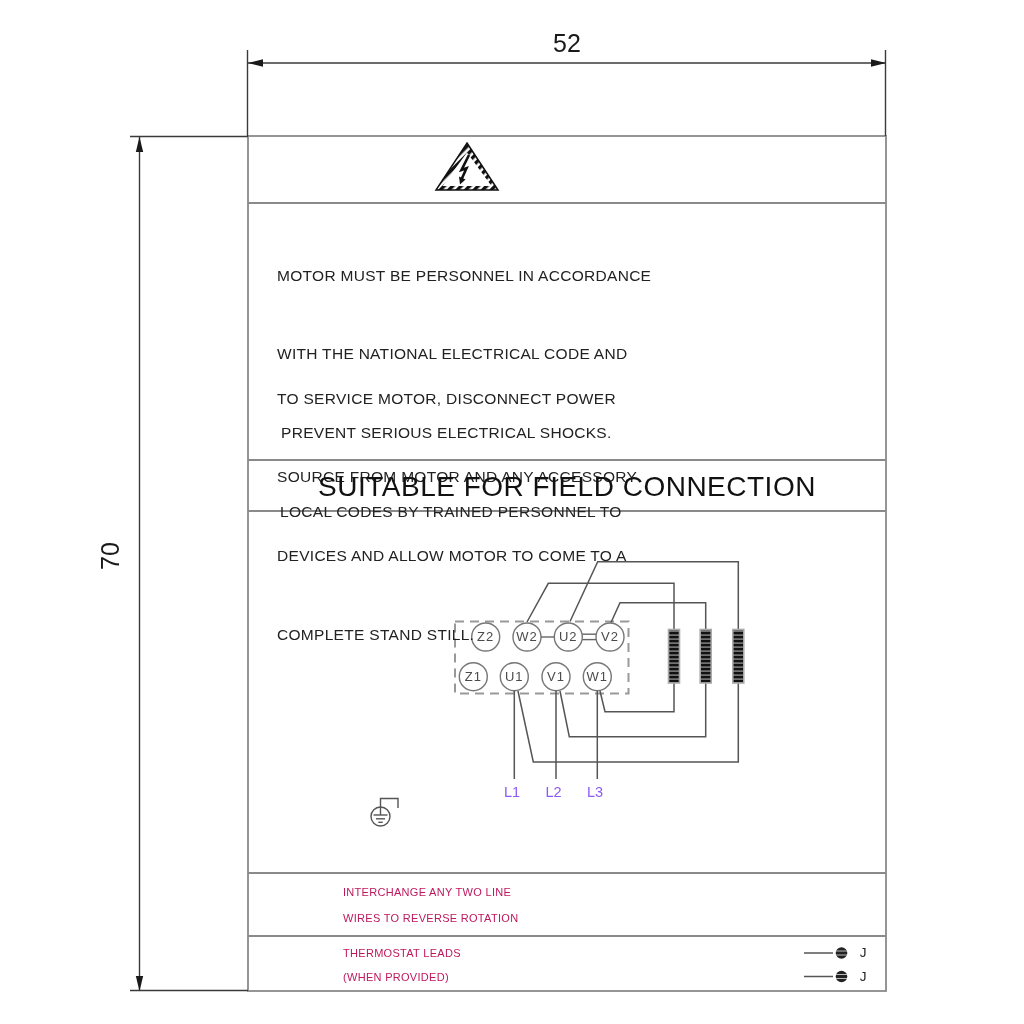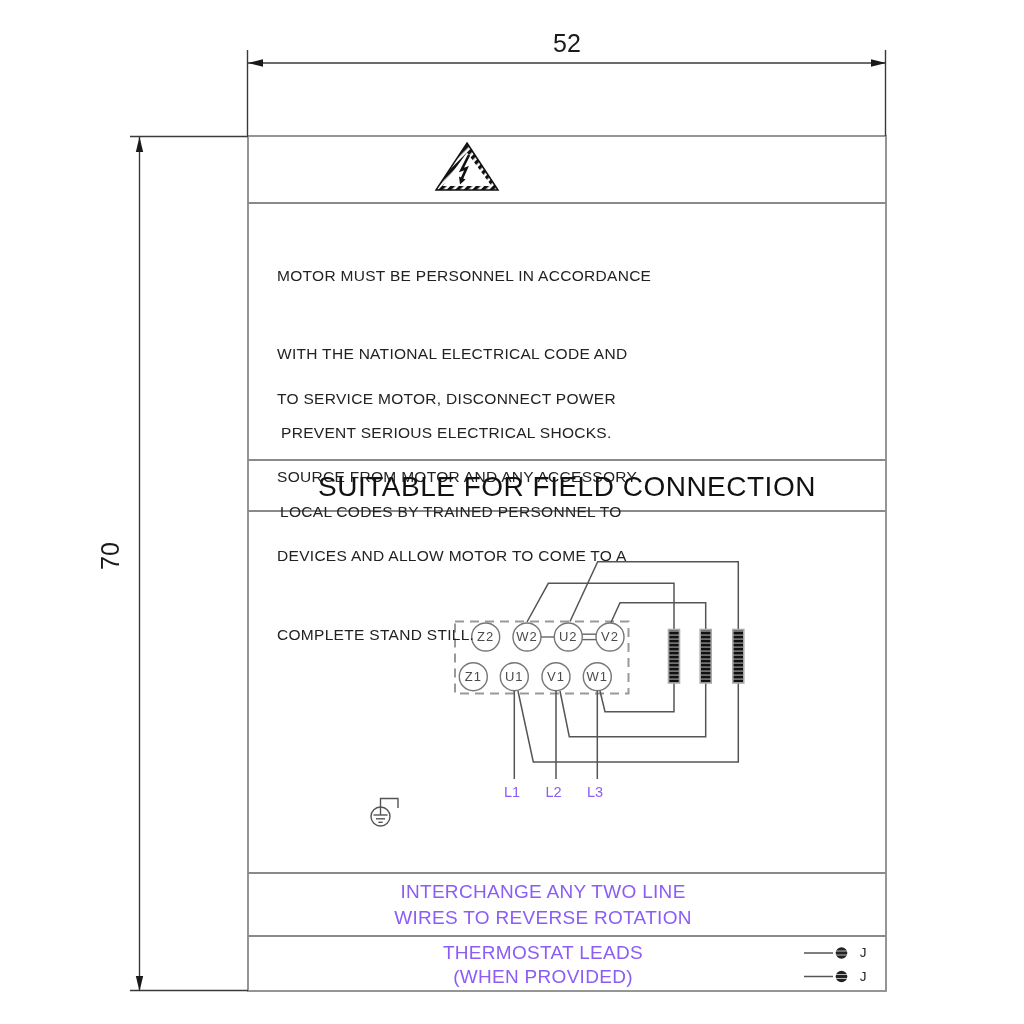--- a/index.html
+++ b/index.html
@@ -3,21 +3,21 @@
 <meta charset="utf-8">
 <style>
   html,body{margin:0;padding:0;background:#fff;}
   #page{position:relative;width:1024px;height:1024px;background:#ffffff;overflow:hidden;
         font-family:"Liberation Sans", sans-serif;color:#1a1a1a;}
   .abs{position:absolute;}
   .dimtext{font-size:25px;color:#1a1a1a;}
   .warn-title{font-size:27px;letter-spacing:1.5px;color:#111;}
   .para{font-size:15.5px;line-height:26.3px;letter-spacing:0.3px;color:#222;white-space:pre;}
   .bigline{font-size:28px;letter-spacing:0.5px;color:#111;text-align:center;}
-  .note{font-size:19px;line-height:26px;letter-spacing:0.3px;color:#8b5cf6;text-align:center;}
+  .note{font-size:11px;line-height:26px;letter-spacing:0.3px;color:#be185d;}
   .tlabel{font-size:13px;letter-spacing:1px;color:#4a4a4a;text-align:center;width:34px;height:16px;line-height:16px;}
   .llabel{font-size:14.5px;color:#8b5cf6;text-align:center;width:34px;}
   .jlabel{font-size:13.5px;color:#222;text-align:center;width:18px;}
   svg{display:block;}
 </style>
 </head>
 <body>
 
 <div id="page">
 

